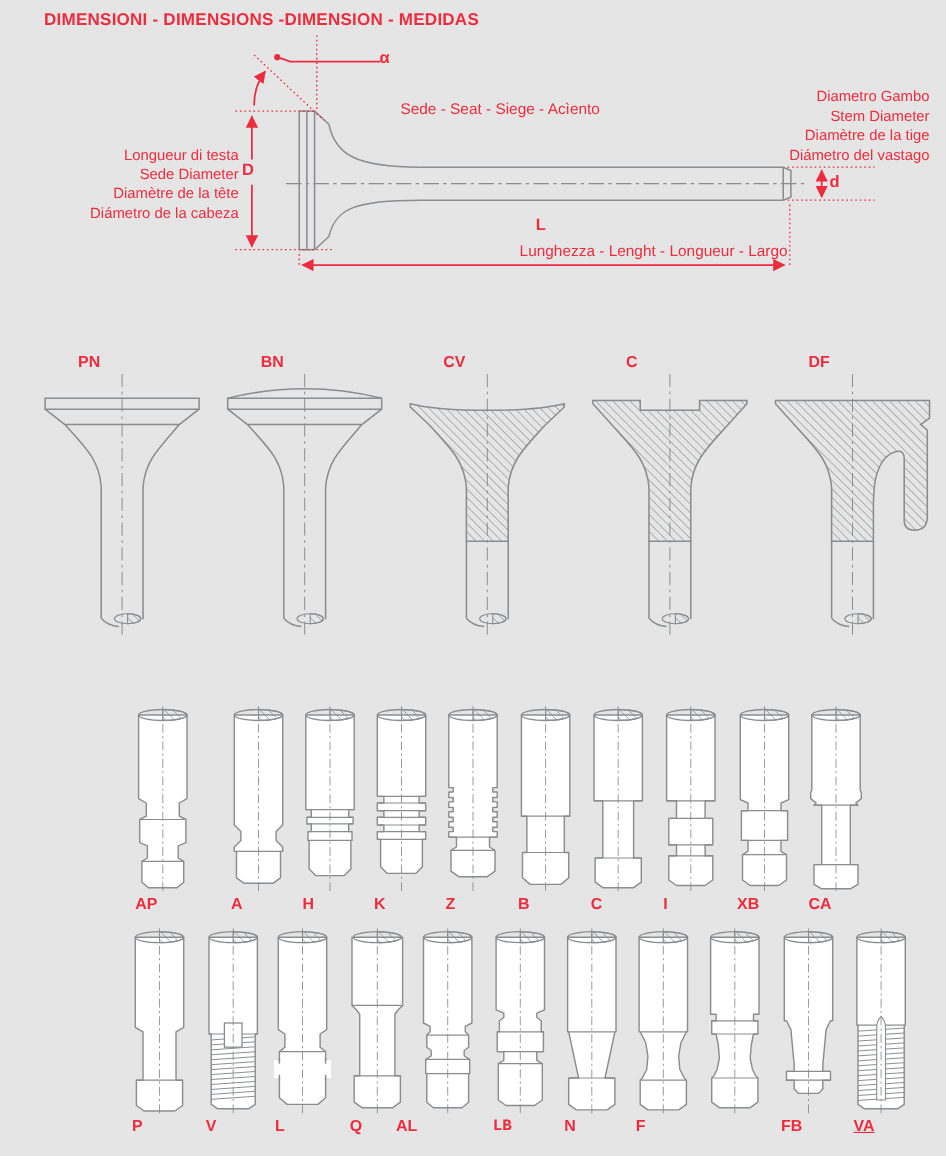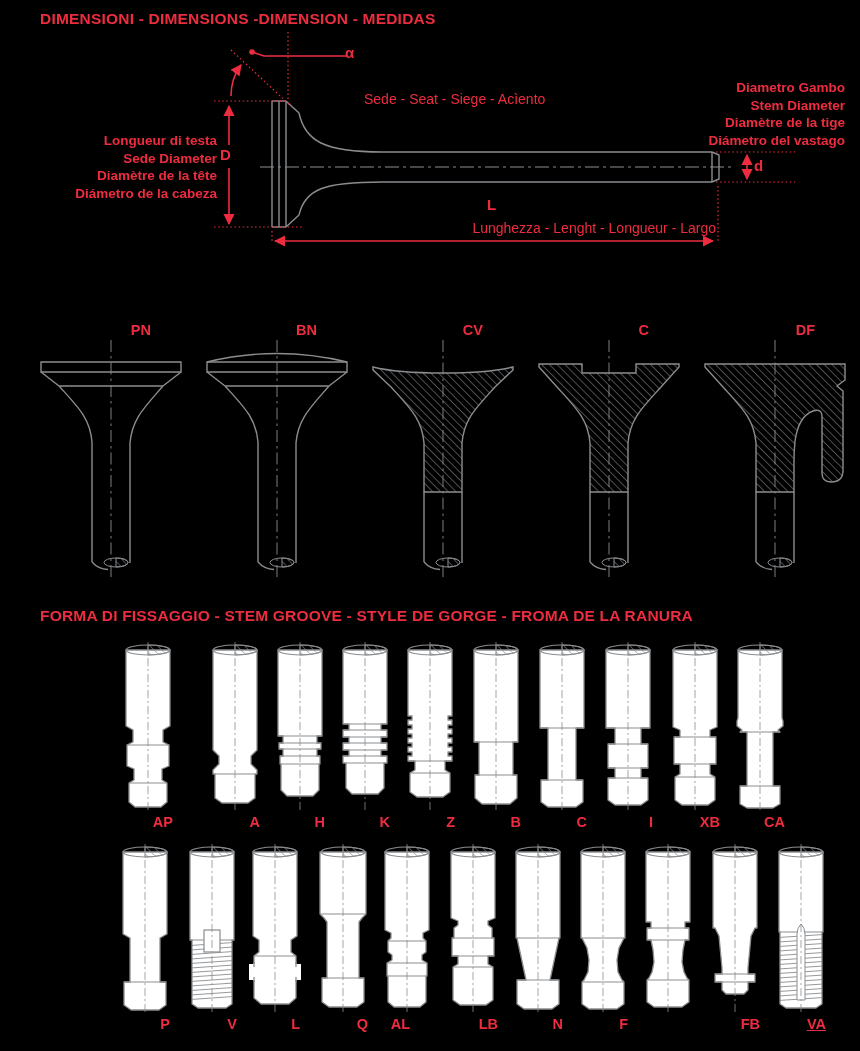--- a/index.html
+++ b/index.html
@@ -1,24 +1,24 @@
 <!DOCTYPE html>
 <html style="--accent: #ED2D3F;"><head>
 <meta charset="utf-8">
 <style>
   html,body{margin:0;padding:0;background:#fff;}
-  .page{position:relative;width:860px;height:1051px;background:#000000;overflow:hidden;
+  .page{position:relative;width:860px;height:1051px;background:#e5e5e5;overflow:hidden;
         font-family:"Liberation Sans",sans-serif;}
   h2.sec-title{margin:0;position:absolute;font-size:15.5px;font-weight:bold;
         letter-spacing:.2px;color:var(--accent);white-space:nowrap;}
   .ann{position:absolute;color:var(--accent);font-size:13.5px;line-height:17.5px;white-space:nowrap;}
   .ann.b{font-weight:bold;font-size:15px;}
-  .blk{position:absolute;color:var(--accent);font-size:13.5px;line-height:17.5px;text-align:right;font-weight:bold;}
+  .blk{position:absolute;color:var(--accent);font-size:13.5px;line-height:17.5px;text-align:right;}
   .ctr{text-align:right;}
-  .fig-label{position:absolute;color:var(--accent);font-weight:bold;font-size:14.5px;text-align:right;}
+  .fig-label{position:absolute;color:var(--accent);font-weight:bold;font-size:14.5px;text-align:left;}
   svg{position:absolute;overflow:visible;}
 </style>
 </head>
 <body>
 
 <div class="page">
 
   <svg width="0" height="0" style="position:absolute">
     <defs>
       <pattern id="hatch" patternUnits="userSpaceOnUse" width="5.5" height="5.5" patternTransform="rotate(-45)">
@@ -137,21 +137,20 @@
         <path d="M13,30 H153 V46 L145,52 L151,57 V136 Q151,148 139,148 Q130,148 130,139 V83 Q130,74 121,77 C110,81 105,93 103,107 Q102,118 102,126 V158 H64 V109 C62,85 50,74 31,53 L13,33 Z" fill="url(#hatch)" stroke="#8A8D90" stroke-width="1.4"></path>
         <path d="M64,158 V228" stroke="#8A8D90" stroke-width="1.4" fill="none"></path>
         <path d="M102,158 V229" stroke="#8A8D90" stroke-width="1.4" fill="none"></path>
         <path d="M64,228 Q70,235 80,235.5" stroke="#8A8D90" stroke-width="1.3" fill="none"></path>
         <path d="M88,224 A12 4.5 0 0 1 88,233 Z" fill="url(#hatch)" stroke="#8A8D90" stroke-width="1"></path>
         <ellipse cx="88" cy="228.5" rx="12" ry="4.5" stroke="#8A8D90" stroke-width="1" fill="none"></ellipse>
         <path d="M83,6 V244" stroke="#8A8D90" stroke-width="0.9" fill="none" stroke-dasharray="12 4 2.5 4"></path>
       </svg>
     </div>
 
-  <h2 class="sec-title" style="left:40px;top:607px;">FORMA DI FISSAGGIO - STEM GROOVE - STYLE DE GORGE - FROMA DE LA RANURA</h2>
   <div id="stemRows">
       <svg width="56" height="172" style="left:120px;top:640px;">
         <path d="M6,10 L6,86 L13,90 L13,102 L7,105 L7,126 L14,129 L14,140 L9,143 L9,162 L15,167 L41,167 L47,162 L47,143 L42,140 L42,129 L49,126 L49,105 L43,102 L43,90 L50,86 L50,10 Z" fill="#fff" stroke="#8A8D90" stroke-width="1.3" stroke-linejoin="round"></path>
         <line x1="7" y1="105" x2="49" y2="105" stroke="#8A8D90" stroke-width="1.1"></line>
         <line x1="9" y1="143" x2="47" y2="143" stroke="#8A8D90" stroke-width="1.1"></line>
         <path d="M28,2 V170" stroke="#8A8D90" stroke-width="0.8" fill="none" stroke-dasharray="8 3 2 3"></path>
         <path d="M28,5 A22 5 0 0 1 28,15 Z" fill="url(#hatch)" stroke="#8A8D90" stroke-width="1"></path>
         <ellipse cx="28" cy="10" rx="22" ry="5" fill="none" stroke="#8A8D90" stroke-width="1.2"></ellipse>
       </svg>
       <div class="fig-label" style="left: 123px; top: 814px; width: 50px;">AP</div>
@@ -310,21 +309,21 @@
       <div class="fig-label" style="left: 360px; top: 1016px; width: 50px;">AL</div>
       <svg width="56" height="172" style="left:445px;top:842px;">
         <path d="M6,10 L6,76 L13,79 L13,83 L9,86 L9,96 L7,96 L7,114 L13,114 L13,122 L8,125 L8,158 L15,163 L41,163 L48,158 L48,125 L43,122 L43,114 L49,114 L49,96 L47,96 L47,86 L43,83 L43,79 L50,76 L50,10 Z" fill="#fff" stroke="#8A8D90" stroke-width="1.3" stroke-linejoin="round"></path>
         <line x1="7" y1="96" x2="49" y2="96" stroke="#8A8D90" stroke-width="1.1"></line>
         <line x1="7" y1="114" x2="49" y2="114" stroke="#8A8D90" stroke-width="1.1"></line>
         <line x1="8" y1="125" x2="48" y2="125" stroke="#8A8D90" stroke-width="1.1"></line>
         <path d="M28,2 V170" stroke="#8A8D90" stroke-width="0.8" fill="none" stroke-dasharray="8 3 2 3"></path>
         <path d="M28,5 A22 5 0 0 1 28,15 Z" fill="url(#hatch)" stroke="#8A8D90" stroke-width="1"></path>
         <ellipse cx="28" cy="10" rx="22" ry="5" fill="none" stroke="#8A8D90" stroke-width="1.2"></ellipse>
       </svg>
-      <div class="fig-label" style="left: 448px; top: 1016px; width: 50px;">LB</div>
+      <div class="fig-label" style="left: 448px; top: 1016px; width: 50px; font-family: Liberation Mono, monospace;">LB</div>
       <svg width="56" height="172" style="left:510px;top:842px;">
         <path d="M6,10 L6,96 L7,96 L16,138 L7,138 L7,162 L14,167 L42,167 L49,162 L49,138 L40,138 L49,96 L50,96 L50,10 Z" fill="#fff" stroke="#8A8D90" stroke-width="1.3" stroke-linejoin="round"></path>
         <line x1="7" y1="96" x2="49" y2="96" stroke="#8A8D90" stroke-width="1.1"></line>
         <line x1="7" y1="138" x2="49" y2="138" stroke="#8A8D90" stroke-width="1.1"></line>
         <path d="M28,2 V170" stroke="#8A8D90" stroke-width="0.8" fill="none" stroke-dasharray="8 3 2 3"></path>
         <path d="M28,5 A22 5 0 0 1 28,15 Z" fill="url(#hatch)" stroke="#8A8D90" stroke-width="1"></path>
         <ellipse cx="28" cy="10" rx="22" ry="5" fill="none" stroke="#8A8D90" stroke-width="1.2"></ellipse>
       </svg>
       <div class="fig-label" style="left: 513px; top: 1016px; width: 50px;">N</div>
       <svg width="56" height="172" style="left:575px;top:842px;">

